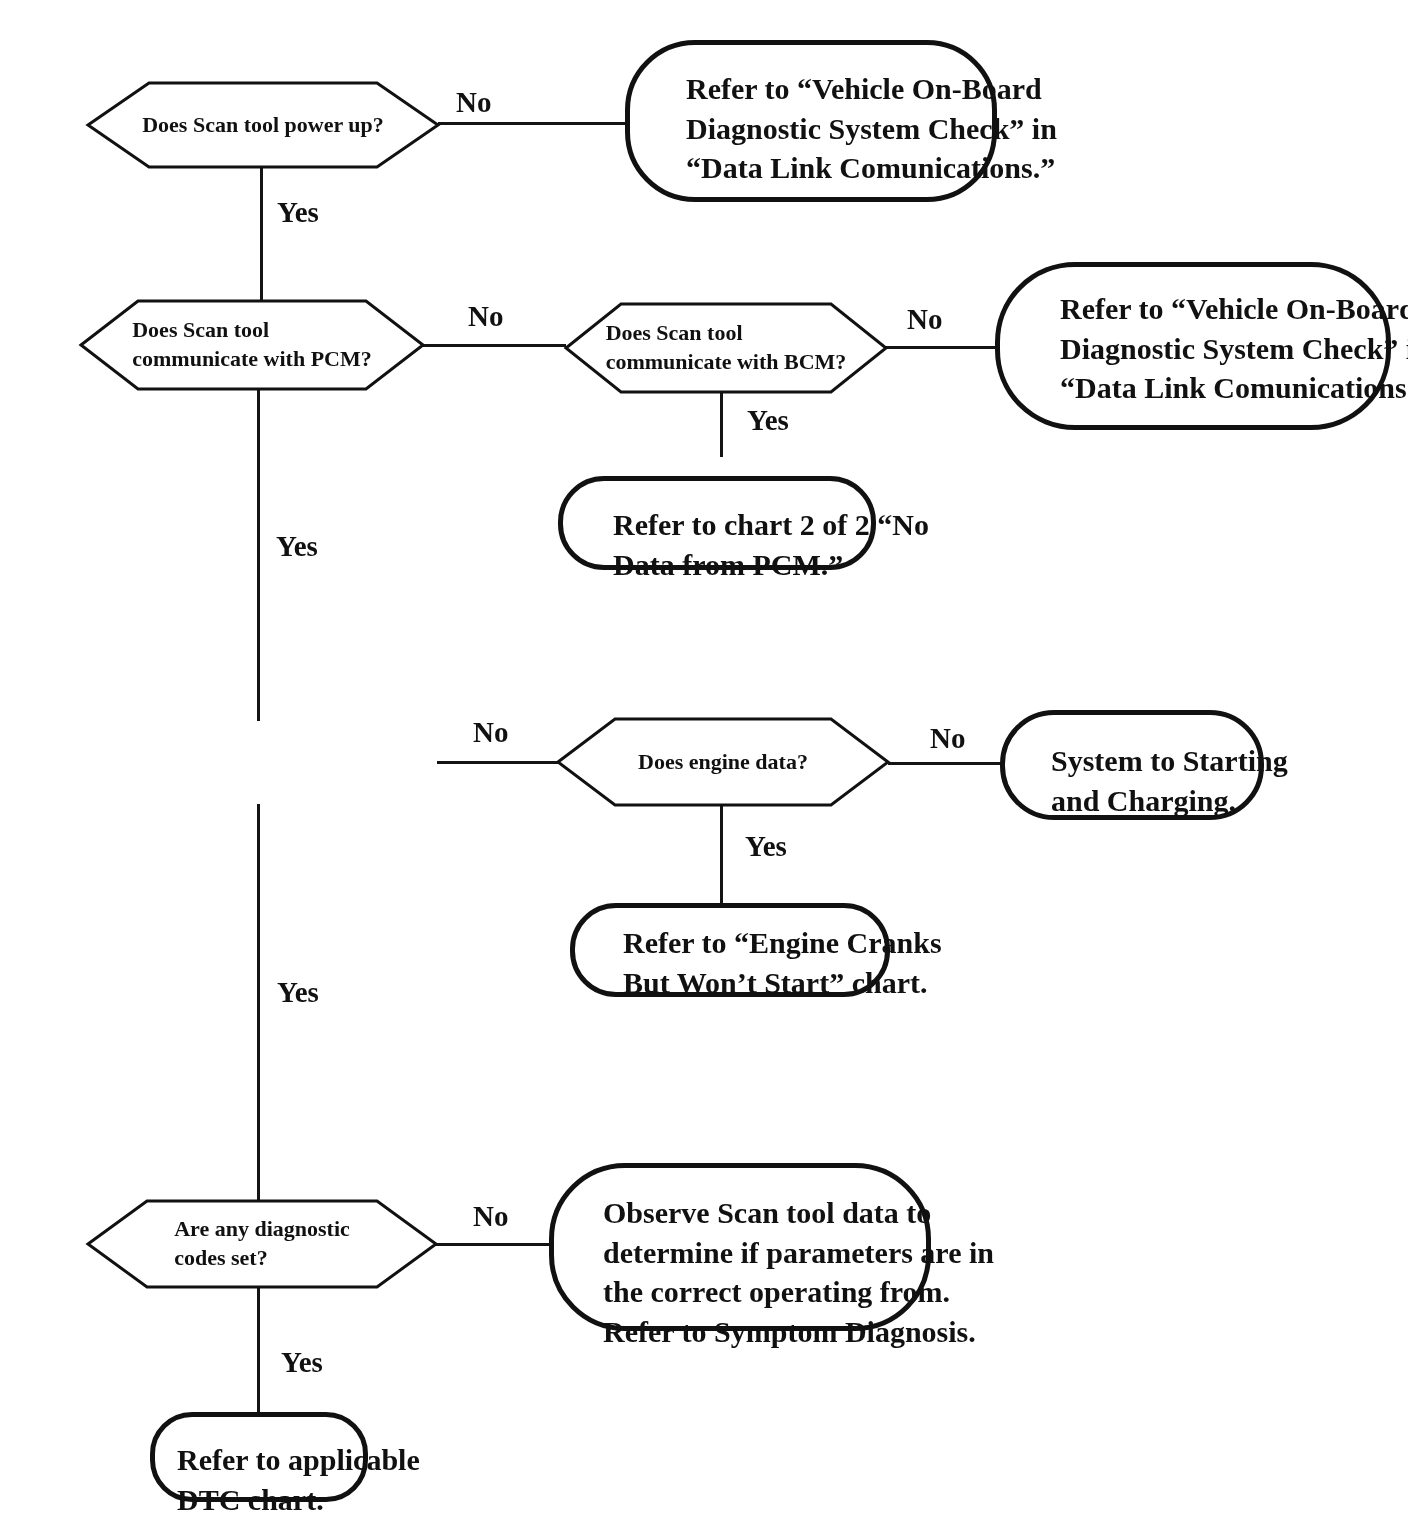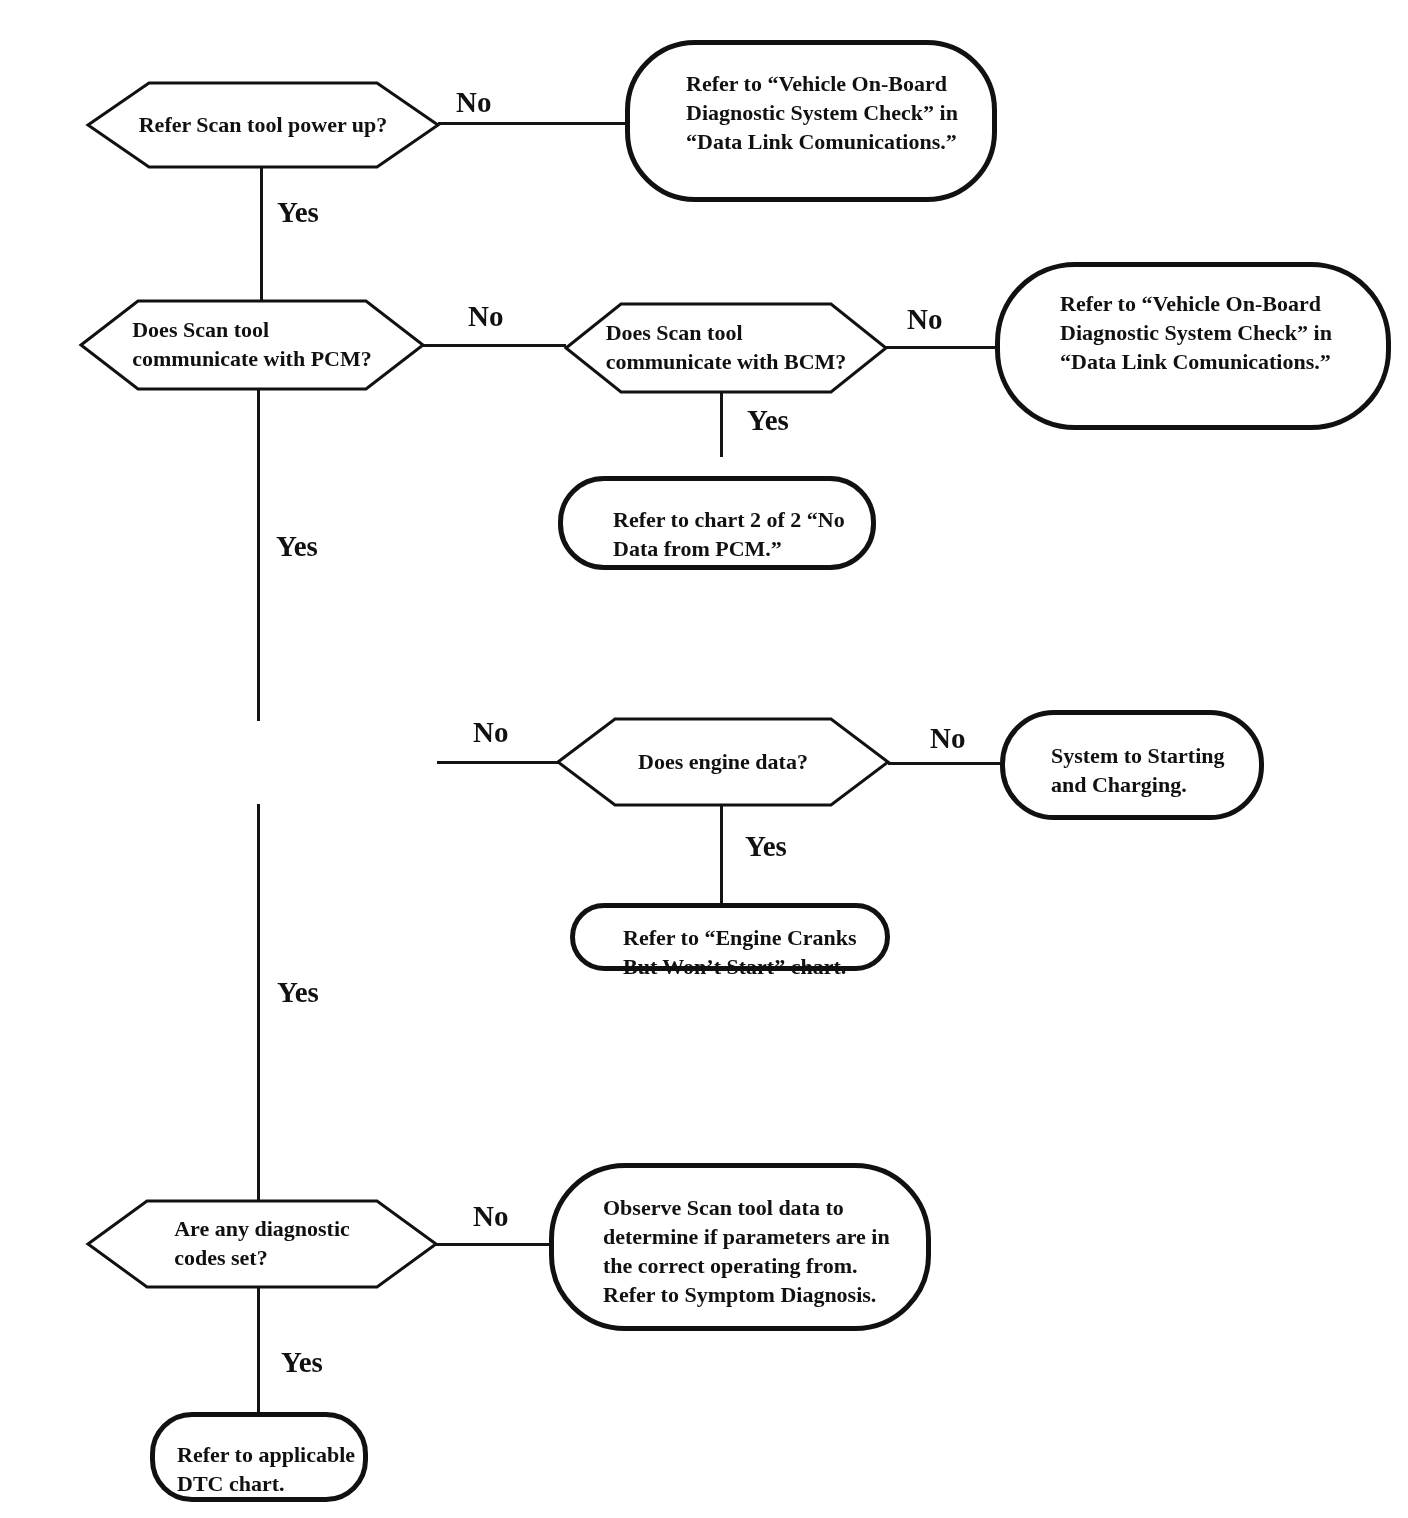--- a/index.html
+++ b/index.html
@@ -11,21 +11,21 @@
   .hex svg{position:absolute;left:0;top:0;}
   .hex .node-text{
     position:absolute;left:0;top:0;right:0;bottom:0;
     display:flex;align-items:center;justify-content:center;
     font-size:22px;font-weight:700;line-height:1.3;white-space:pre;
     text-align:left;
   }
   .term{
     position:absolute;box-sizing:border-box;background:#fff;
     border:5px solid #111;
-    font-size:22px;font-weight:700;line-height:1.32;white-space:pre;
+    font-size:30px;font-weight:700;line-height:1.32;white-space:pre;
   }
   .hline{position:absolute;height:3px;background:#141414;}
   .vline{position:absolute;width:3px;background:#141414;}
   .edge-label{position:absolute;font-size:29px;font-weight:700;}
 </style>
 </head>
 <body>
 
 <div class="canvas">
 
@@ -55,21 +55,21 @@
   <span class="edge-label" style="left:930px;top:722px;">No</span>
   <span class="edge-label" style="left:745px;top:830px;">Yes</span>
   <span class="edge-label" style="left:277px;top:976px;">Yes</span>
   <span class="edge-label" style="left:473px;top:1200px;">No</span>
   <span class="edge-label" style="left:281px;top:1346px;">Yes</span>
 
   <div class="hex" style="left:85px;top:80px;width:356px;height:90px;">
     <svg width="356" height="90" viewBox="0 0 356 90">
       <polygon points="3,45 64,3 292,3 353,45 292,87 64,87" fill="#fff" stroke="#111" stroke-width="3"></polygon>
     </svg>
-    <div class="node-text">Refer Scan tool power up?</div>
+    <div class="node-text">Does Scan tool power up?</div>
   </div>
 
   <div class="term" style="left:625px;top:40px;width:372px;height:162px;border-radius:70px;padding:24px 14px 0 56px;">Refer to “Vehicle On-Board
 Diagnostic System Check” in
 “Data Link Comunications.”</div>
 
   <div class="hex" style="left:78px;top:298px;width:348px;height:94px;">
     <svg width="348" height="94" viewBox="0 0 348 94">
       <polygon points="3,47 60,3 288,3 345,47 288,91 60,91" fill="#fff" stroke="#111" stroke-width="3"></polygon>
     </svg>
@@ -96,21 +96,21 @@
   <div class="hex" style="left:555px;top:716px;width:336px;height:92px;">
     <svg width="336" height="92" viewBox="0 0 336 92">
       <polygon points="3,46 60,3 276,3 333,46 276,89 60,89" fill="#fff" stroke="#111" stroke-width="3"></polygon>
     </svg>
     <div class="node-text">Does engine data?</div>
   </div>
 
   <div class="term" style="left:1000px;top:710px;width:264px;height:110px;border-radius:54px;padding:26px 8px 0 46px;">System to Starting
 and Charging.</div>
 
-  <div class="term" style="left:570px;top:903px;width:320px;height:68px;border-radius:46px;padding:15px 8px 12px 48px;">Refer to “Engine Cranks
+  <div class="term" style="left:570px;top:903px;width:320px;height:94px;border-radius:46px;padding:15px 8px 12px 48px;">Refer to “Engine Cranks
 But Won’t Start” chart.</div>
 
   <div class="hex" style="left:85px;top:1198px;width:354px;height:92px;">
     <svg width="354" height="92" viewBox="0 0 354 92">
       <polygon points="3,46 62,3 292,3 351,46 292,89 62,89" fill="#fff" stroke="#111" stroke-width="3"></polygon>
     </svg>
     <div class="node-text">Are any diagnostic
 codes set?</div>
   </div>
 

